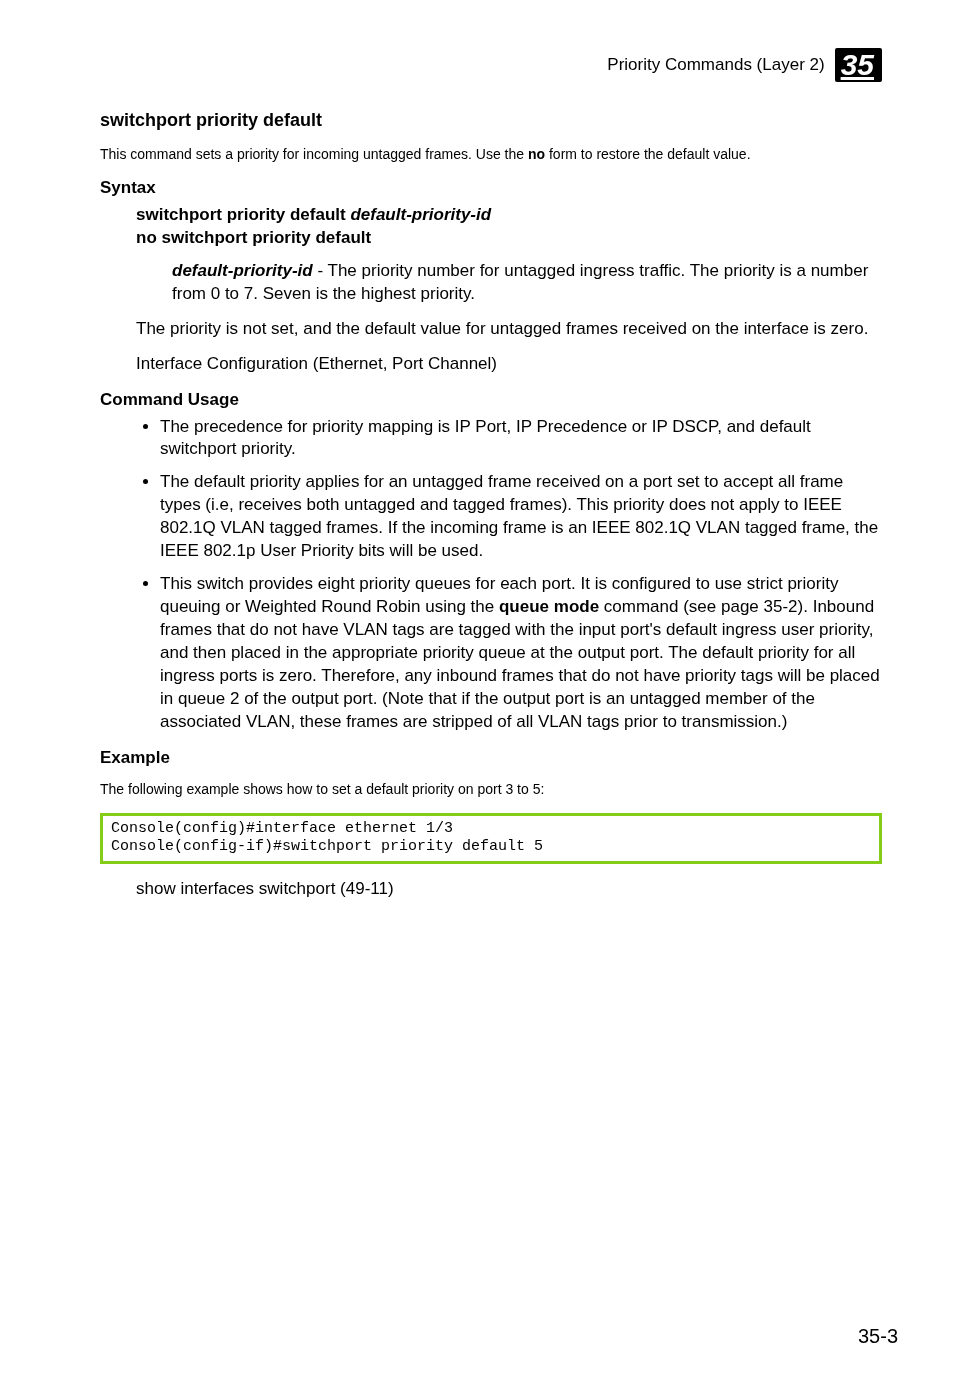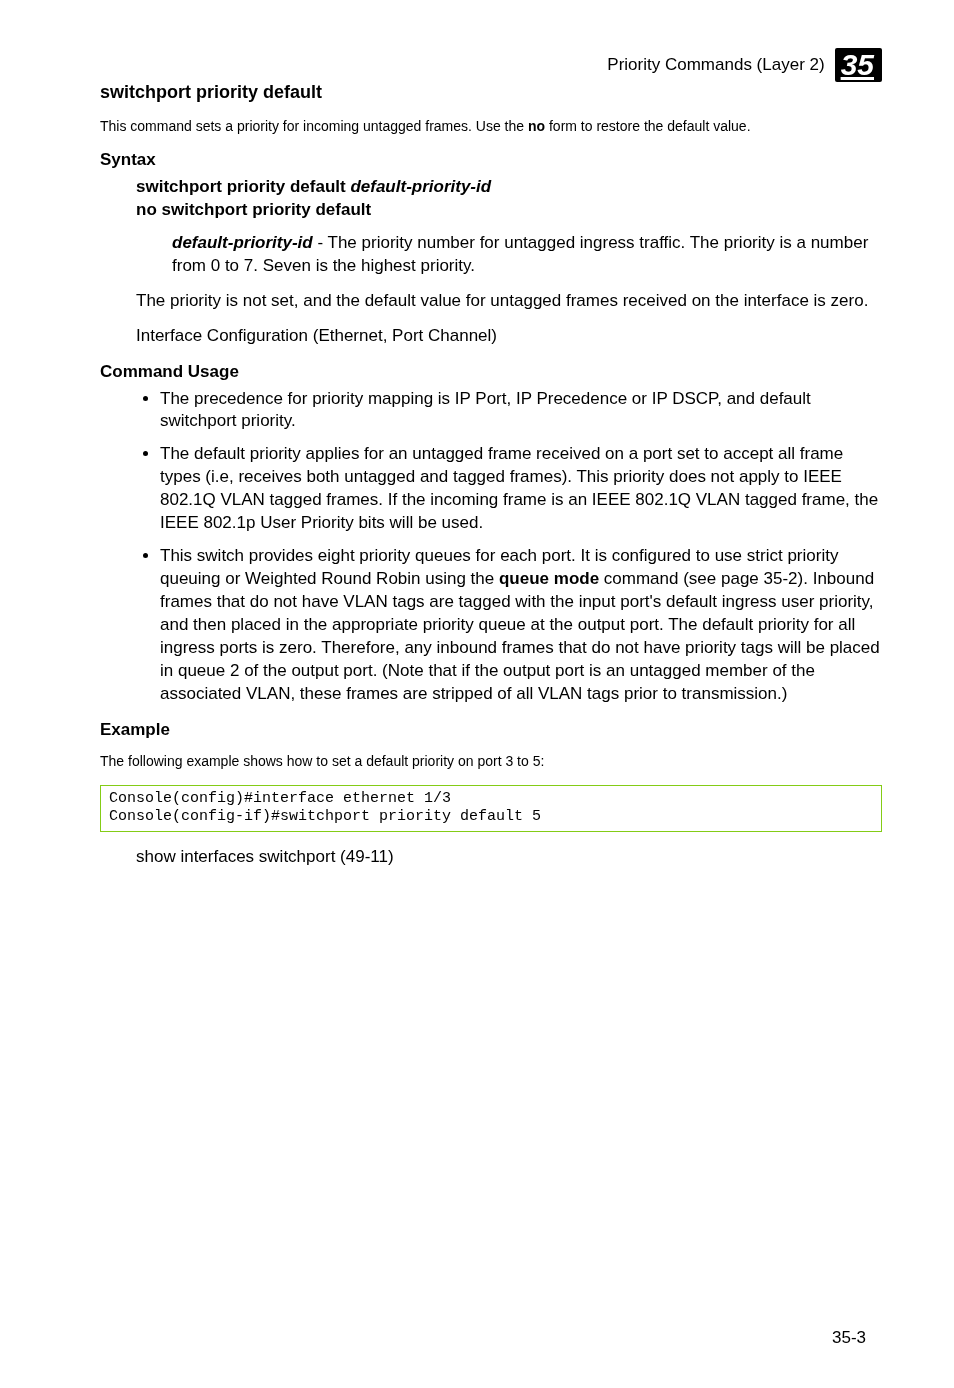--- a/index.html
+++ b/index.html
@@ -14,20 +14,21 @@
     padding: 48px 72px 48px 100px;
     box-sizing: border-box;
     position: relative;
     min-height: 1388px;
   }
   .header-row {
     display: flex;
     justify-content: flex-end;
     align-items: center;
     gap: 10px;
+    margin-bottom: 28px;
   }
   .header-text {
     font-size: 17px;
   }
   .chapter-badge {
     background: #000;
     color: #fff;
     font-weight: bold;
     font-style: italic;
     font-size: 30px;
@@ -75,33 +76,33 @@
     margin: 4px 0 12px 36px;
     padding: 0 0 0 24px;
     list-style: disc;
   }
   ul.bullets li {
     font-size: 17px;
     line-height: 1.35;
     margin-bottom: 10px;
   }
   .code-block {
-    border: 1px solid #84cc16;
+    border: 3px solid #84cc16;
     padding: 4px 8px;
     margin: 6px 0 14px 0;
     font-family: "Courier New", monospace;
     font-size: 15px;
     white-space: pre;
     line-height: 1.25;
   }
   .footer-pageno {
     position: absolute;
     bottom: 40px;
-    right: 88px;
-    font-size: 17px;
+    right: 56px;
+    font-size: 20px;
   }
   b { font-weight: bold; }
 </style>
 </head>
 <body>
 
 <div class="page">
 
   <div class="header-row">
     <span class="header-text">Priority Commands (Layer 2)</span>

